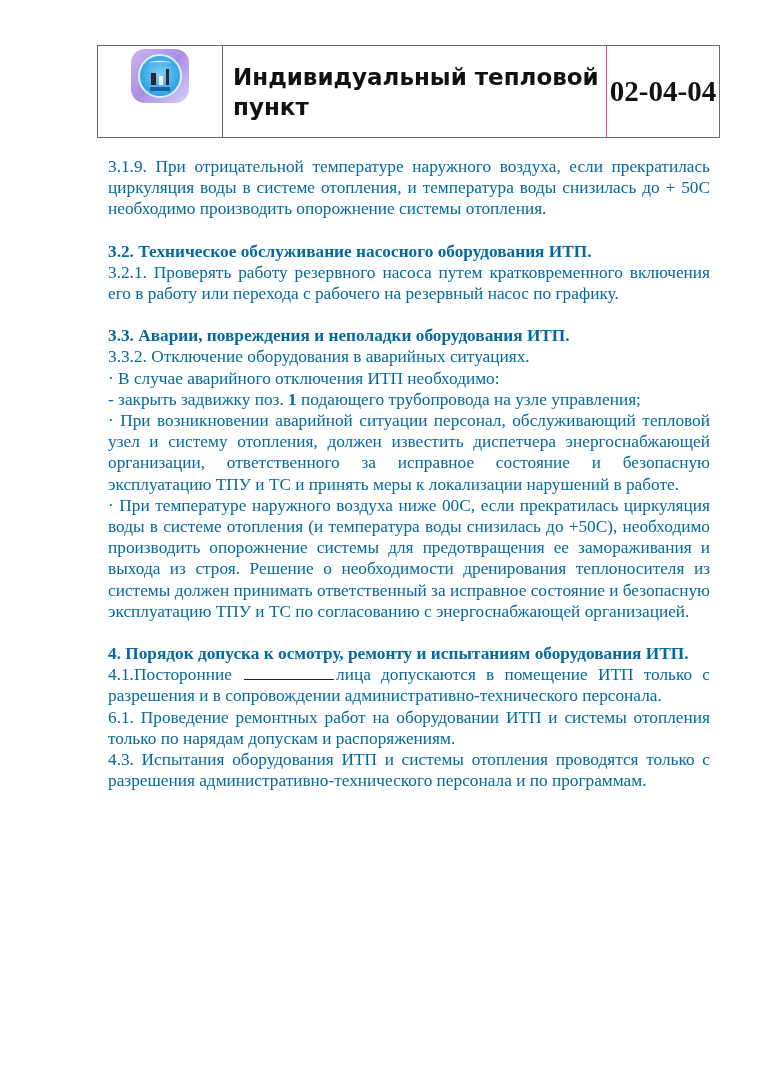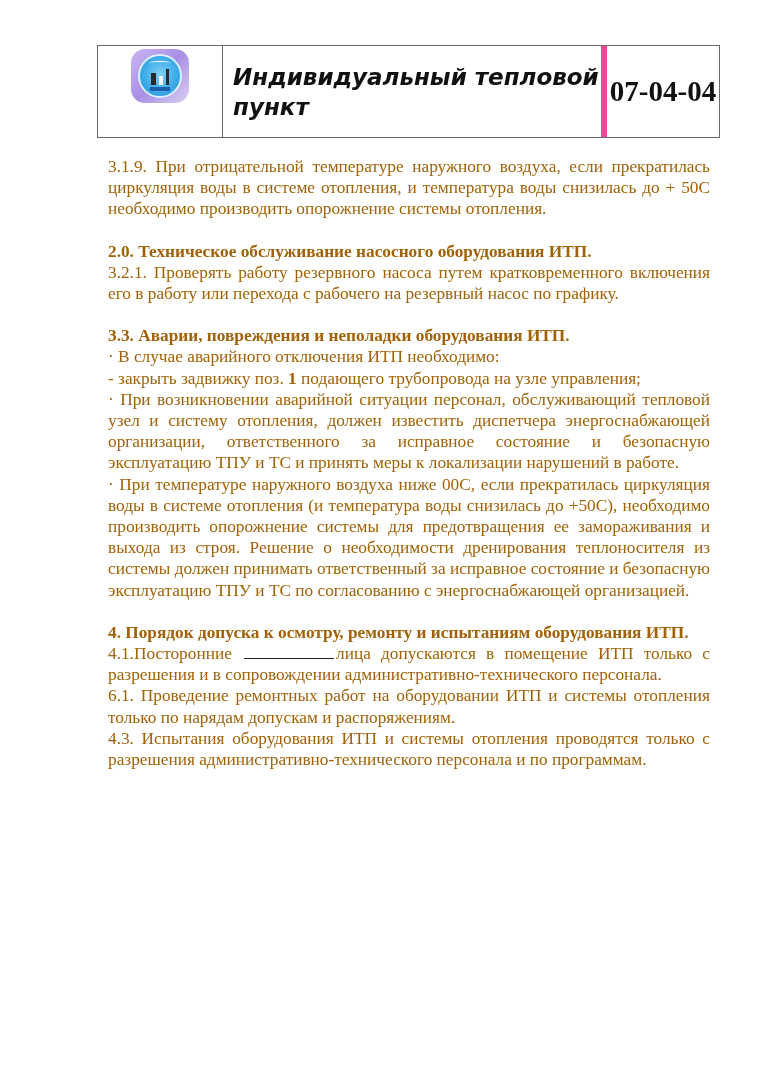--- a/index.html
+++ b/index.html
@@ -3,21 +3,21 @@
 <meta charset="utf-8">
 <style>
   html, body { margin: 0; padding: 0; background: #ffffff; }
   body { width: 763px; height: 1080px; position: relative; overflow: hidden; color: #111; }
   .header-table {
     position: absolute; left: 97px; top: 45px; width: 623px; height: 93px;
     border: 1px solid #6a6a6a; box-sizing: border-box; display: flex;
   }
   .hcell { box-sizing: border-box; height: 100%; display: flex; align-items: center; }
   .hcell.logo-cell { width: 125px; border-right: 1px solid #6a6a6a; justify-content: center; align-items: flex-start; padding-top: 3px; }
-  .hcell.title-cell { width: 384px; border-right: 6px solid #ec4899; padding-left: 10px; font-style: italic; }
+  .hcell.title-cell { width: 384px; border-right: 1px solid #ec4899; padding-left: 10px; }
   .hcell.code-cell { flex: 1; justify-content: center; }
   .title-text { font-family: "DejaVu Sans", sans-serif; font-weight: bold; font-size: 23px; line-height: 30px; color: #111; }
   .code-text { font-family: "Liberation Serif", serif; font-weight: bold; font-size: 29px; color: #111; }
   .logo {
     width: 58px; height: 54px; border-radius: 14px;
     background: linear-gradient(135deg, #c9b6f0 0%, #a98fe6 50%, #d9d0f4 100%);
     display: flex; align-items: center; justify-content: center; position: relative;
   }
   .logo-circle {
     width: 44px; height: 44px; border-radius: 50%;
@@ -26,21 +26,21 @@
   }
   .logo-bar { position: absolute; bottom: 11px; width: 4px; background: #2a2a2a; }
   .logo-bar.b1 { left: 11px; height: 12px; width: 5px; }
   .logo-bar.b2 { left: 19px; height: 9px; background: #f4f4f4; }
   .logo-bar.b3 { left: 26px; height: 16px; width: 3px; }
   .logo-base { position: absolute; bottom: 5px; left: 10px; width: 20px; height: 4px; background: #1c5fa6; }
   .logo-arc { position: absolute; top: 5px; left: 9px; width: 22px; height: 3px; border-top: 1px solid #fff; border-radius: 50%; }
 
   .content {
     position: absolute; left: 108px; top: 156px; width: 602px;
-    font-family: "Liberation Serif", serif; font-size: 17.3px; line-height: 21.2px; color: #a16207;
+    font-family: "Liberation Serif", serif; font-size: 17.3px; line-height: 21.2px; color: #0369a1;
   }
   .p { margin: 0; text-align: justify; }
   .p.left { text-align: left; }
   .h { margin: 0; font-weight: bold; }
   .h.justify { text-align: justify; text-align-last: left; }
   .gap { height: 21px; }
   .blank { display: inline-block; width: 90px; border-bottom: 1px solid #222; height: 14px; vertical-align: baseline; margin: 0 2px; }
   b { font-weight: bold; }
 </style>
 </head>
@@ -55,33 +55,34 @@
         <div class="logo-bar b2"></div>
         <div class="logo-bar b3"></div>
         <div class="logo-base"></div>
       </div>
     </div>
   </div>
   <div class="hcell title-cell">
     <div class="title-text">Индивидуальный тепловой пункт</div>
   </div>
   <div class="hcell code-cell">
-    <div class="code-text">07-04-04</div>
+    <div class="code-text">02-04-04</div>
   </div>
 </div>
 
 <div class="content">
   <p class="p">3.1.9. При отрицательной температуре наружного воздуха, если прекратилась циркуляция воды в системе отопления, и температура воды снизилась до + 50С необходимо производить опорожнение системы отопления.</p>
   <div class="gap"></div>
 
-  <p class="h">2.0. Техническое обслуживание насосного оборудования ИТП.</p>
+  <p class="h">3.2. Техническое обслуживание насосного оборудования ИТП.</p>
   <p class="p">3.2.1. Проверять работу резервного насоса путем кратковременного включения его в работу или перехода с рабочего на резервный насос по графику.</p>
   <div class="gap"></div>
 
   <p class="h">3.3. Аварии, повреждения и неполадки оборудования ИТП.</p>
+  <p class="p left">3.3.2. Отключение оборудования в аварийных ситуациях.</p>
   <p class="p left">· В случае аварийного отключения ИТП необходимо:</p>
   <p class="p left"><span>- закрыть задвижку поз. </span><b>1</b><span> подающего трубопровода на узле управления;</span></p>
   <p class="p">· При возникновении аварийной ситуации персонал, обслуживающий тепловой узел и систему отопления, должен известить диспетчера энергоснабжающей организации, ответственного за исправное состояние и безопасную эксплуатацию ТПУ и ТС и принять меры к локализации нарушений в работе.</p>
   <p class="p">· При температуре наружного воздуха ниже 00С, если прекратилась циркуляция воды в системе отопления (и температура воды снизилась до +50С), необходимо производить опорожнение системы для предотвращения ее замораживания и выхода из строя. Решение о необходимости дренирования теплоносителя из системы должен принимать ответственный за исправное состояние и безопасную эксплуатацию ТПУ и ТС по согласованию с энергоснабжающей организацией.</p>
   <div class="gap"></div>
 
   <p class="h justify">4. Порядок допуска к осмотру, ремонту и испытаниям оборудования ИТП.</p>
   <p class="p"><span>4.1.Посторонние </span><span class="blank"></span><span>лица допускаются в помещение ИТП только с разрешения и в сопровождении административно-технического персонала.</span></p>
   <p class="p">6.1. Проведение ремонтных работ на оборудовании ИТП и системы отопления только по нарядам допускам и распоряжениям.</p>
   <p class="p">4.3. Испытания оборудования ИТП и системы отопления проводятся только с разрешения административно-технического персонала и по программам.</p>

